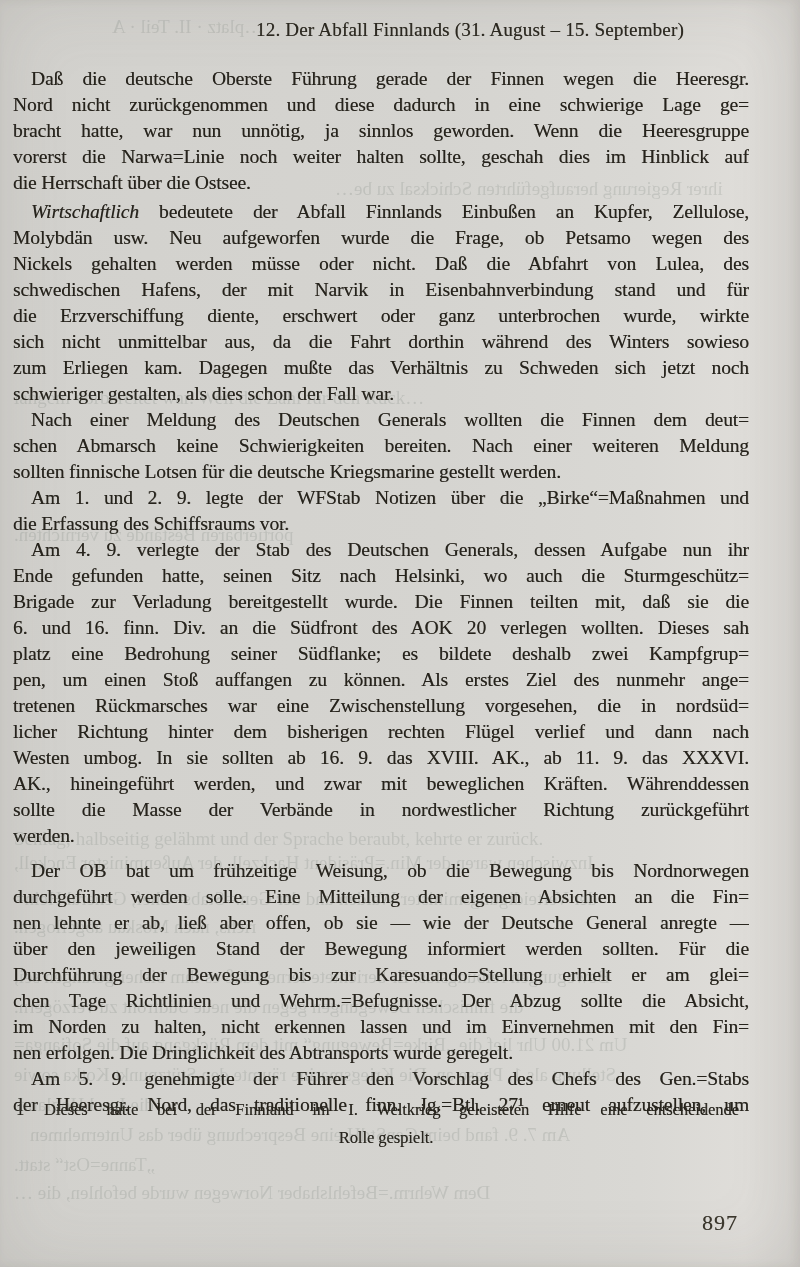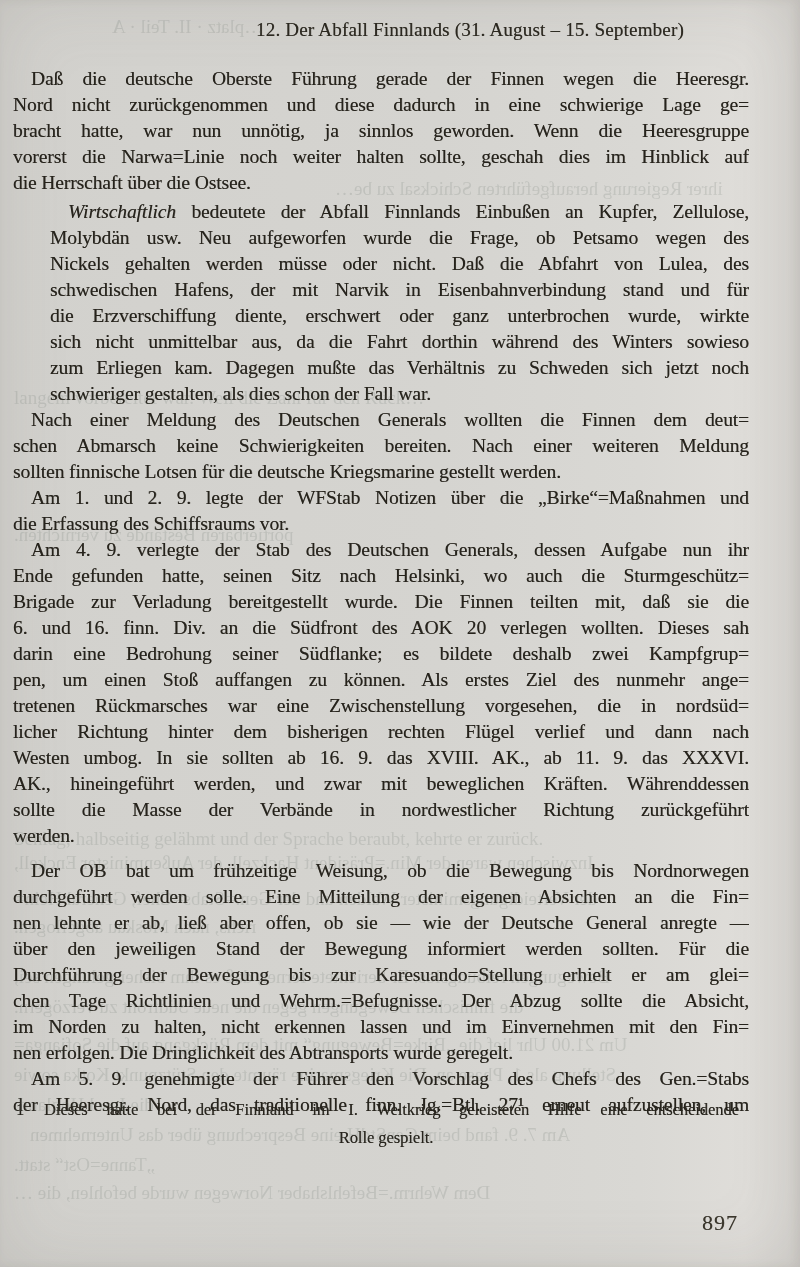--- a/index.html
+++ b/index.html
@@ -76,21 +76,21 @@
   <div class="header">12. Der Abfall Finnlands (31. August – 15. September)</div>
 
   <div class="text-block">
       <div class="para">
         <div class="tline ind">Daß die deutsche Oberste Führung gerade der Finnen wegen die Heeresgr.</div>
         <div class="tline">Nord nicht zurückgenommen und diese dadurch in eine schwierige Lage ge=</div>
         <div class="tline">bracht hatte, war nun unnötig, ja sinnlos geworden. Wenn die Heeresgruppe</div>
         <div class="tline">vorerst die Narwa=Linie noch weiter halten sollte, geschah dies im Hinblick auf</div>
         <div class="tline short">die Herrschaft über die Ostsee.</div>
       </div>
-      <div class="para" style="margin-top: 3px; margin-left: 37px;">
+      <div class="para" style="margin-top: 3px;">
         <div class="tline ind"><i>Wirtschaftlich</i> bedeutete der Abfall Finnlands Einbußen an Kupfer, Zellulose,</div>
         <div class="tline">Molybdän usw. Neu aufgeworfen wurde die Frage, ob Petsamo wegen des</div>
         <div class="tline">Nickels gehalten werden müsse oder nicht. Daß die Abfahrt von Lulea, des</div>
         <div class="tline">schwedischen Hafens, der mit Narvik in Eisenbahnverbindung stand und für</div>
         <div class="tline">die Erzverschiffung diente, erschwert oder ganz unterbrochen wurde, wirkte</div>
         <div class="tline">sich nicht unmittelbar aus, da die Fahrt dorthin während des Winters sowieso</div>
         <div class="tline">zum Erliegen kam. Dagegen mußte das Verhältnis zu Schweden sich jetzt noch</div>
         <div class="tline short">schwieriger gestalten, als dies schon der Fall war.</div>
       </div>
       <div class="para">
@@ -100,21 +100,21 @@
       </div>
       <div class="para">
         <div class="tline ind">Am 1. und 2. 9. legte der WFStab Notizen über die „Birke“=Maßnahmen und</div>
         <div class="tline short">die Erfassung des Schiffsraums vor.</div>
       </div>
       <div class="para">
         <div class="tline ind">Am 4. 9. verlegte der Stab des Deutschen Generals, dessen Aufgabe nun ihr</div>
         <div class="tline">Ende gefunden hatte, seinen Sitz nach Helsinki, wo auch die Sturmgeschütz=</div>
         <div class="tline">Brigade zur Verladung bereitgestellt wurde. Die Finnen teilten mit, daß sie die</div>
         <div class="tline">6. und 16. finn. Div. an die Südfront des AOK 20 verlegen wollten. Dieses sah</div>
-        <div class="tline">darin eine Bedrohung seiner Südflanke; es bildete deshalb zwei Kampfgrup=</div>
+        <div class="tline">platz eine Bedrohung seiner Südflanke; es bildete deshalb zwei Kampfgrup=</div>
         <div class="tline">pen, um einen Stoß auffangen zu können. Als erstes Ziel des nunmehr ange=</div>
         <div class="tline">tretenen Rückmarsches war eine Zwischenstellung vorgesehen, die in nordsüd=</div>
         <div class="tline">licher Richtung hinter dem bisherigen rechten Flügel verlief und dann nach</div>
         <div class="tline">Westen umbog. In sie sollten ab 16. 9. das XVIII. AK., ab 11. 9. das XXXVI.</div>
         <div class="tline">AK., hineingeführt werden, und zwar mit beweglichen Kräften. Währenddessen</div>
         <div class="tline">sollte die Masse der Verbände in nordwestlicher Richtung zurückgeführt</div>
         <div class="tline short">werden.</div>
       </div>
       <div class="para" style="margin-top: 9px;">
         <div class="tline ind">Der OB bat um frühzeitige Weisung, ob die Bewegung bis Nordnorwegen</div>

